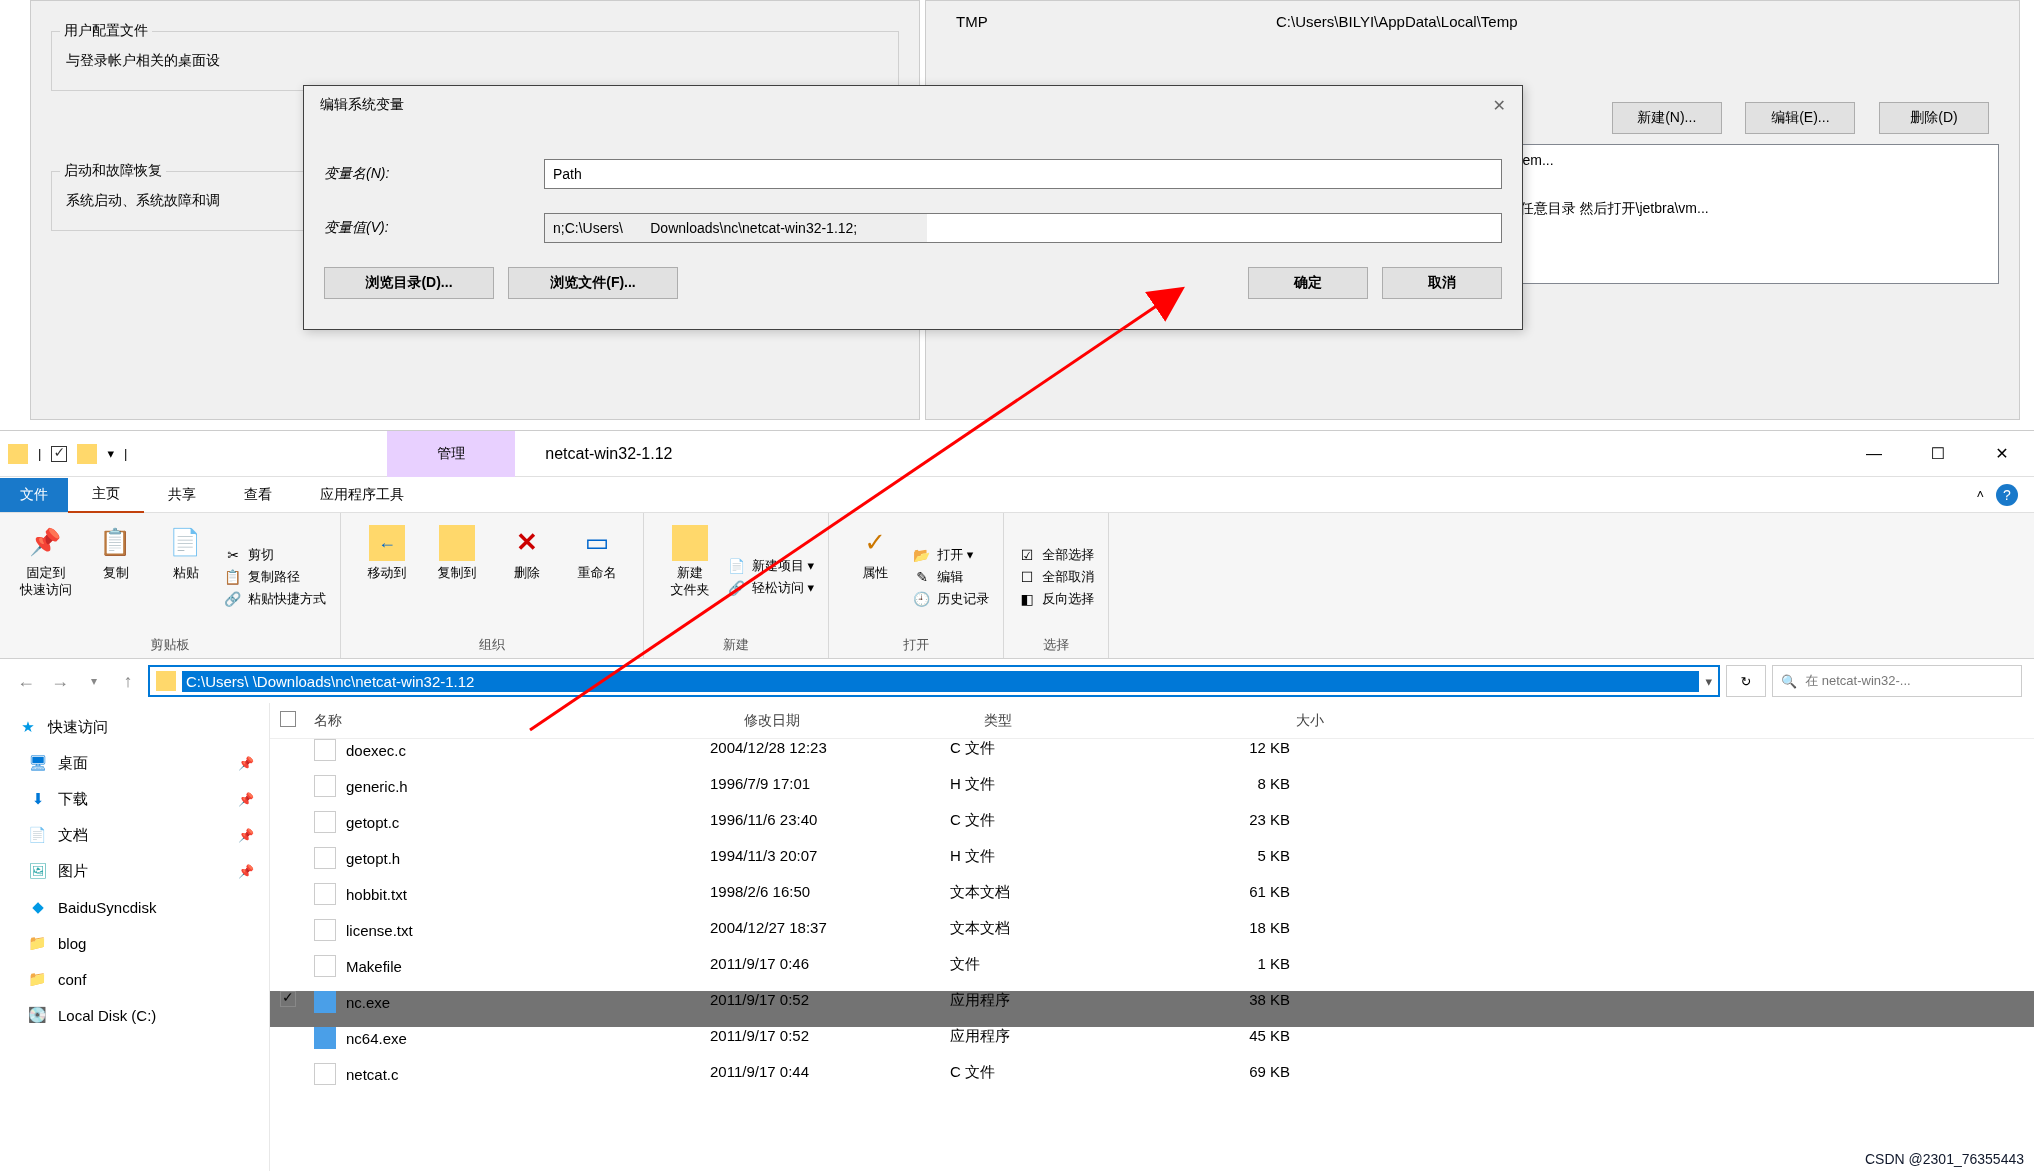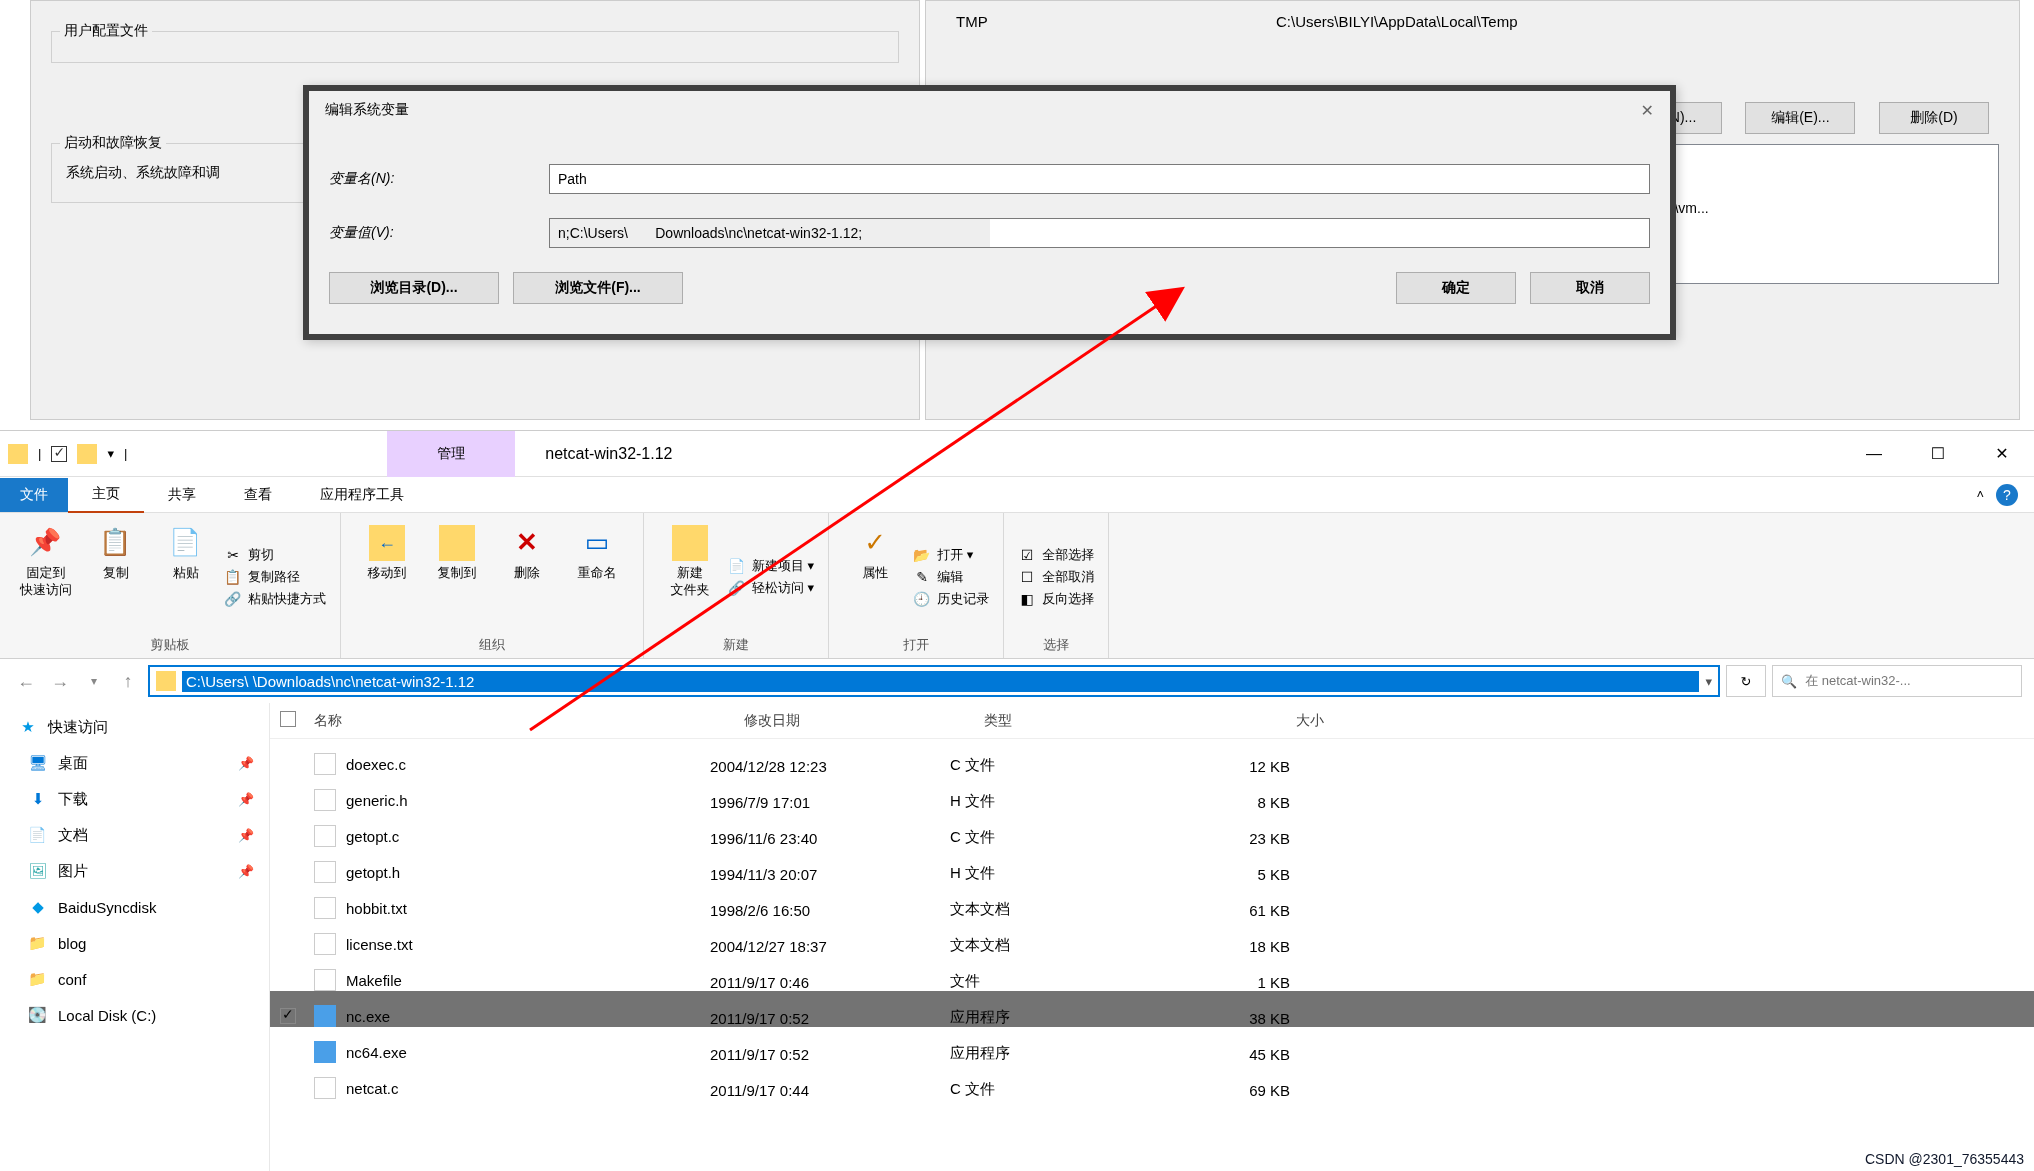--- a/index.html
+++ b/index.html
@@ -12,21 +12,21 @@
 .groupbox-title { position: absolute; top: -10px; left: 8px; background: #f0f0f0; padding: 0 4px; font-size: 14px; }
 .gb-text { font-size: 14px; margin-top: 10px; }
 .btn { display: inline-block; padding: 6px 20px; background: #e1e1e1; border: 1px solid #adadad; font-size: 14px; text-align: center; min-width: 110px; }
 .btn-row-right { text-align: right; margin-top: 10px; }
 .env-list { background: #fff; border: 1px solid #828790; height: 140px; overflow-y: scroll; padding: 4px; margin: 10px 20px 0; font-size: 14px; line-height: 1.7; }
 .env-row { display: flex; }
 .env-name { width: 320px; }
 .env-val { flex: 1; white-space: nowrap; overflow: hidden; text-overflow: ellipsis; }
 
 
-.dialog { position: absolute; top: 85px; left: 303px; width: 1373px; background: #f0f0f0; border: 6px solid #404040; box-shadow: 2px 2px 10px rgba(0,0,0,0.2); z-index: 10; }
+.dialog { position: absolute; top: 85px; left: 303px; width: 1220px; background: #f0f0f0; border: 1px solid #404040; box-shadow: 2px 2px 10px rgba(0,0,0,0.2); z-index: 10; }
 .dialog-title { padding: 10px 16px; font-size: 14px; display: flex; justify-content: space-between; }
 .dlg-close { font-size: 16px; color: #666; cursor: pointer; }
 .dialog-body { padding: 10px 20px 30px; }
 .dlg-row { display: flex; align-items: center; margin: 24px 0; }
 .dlg-label { width: 220px; font-size: 14px; font-style: italic; }
 .dlg-input { flex: 1; padding: 6px 8px; border: 1px solid #7a7a7a; background: #fff; font-size: 14px; }
 .dlg-buttons { display: flex; gap: 14px; font-weight: bold; }
 .dlg-buttons .left { display: flex; gap: 14px; }
 .dlg-buttons .right { display: flex; gap: 14px; margin-left: auto; }
 
@@ -82,21 +82,21 @@
 .side-item.header { font-weight: 500; padding-left: 18px; }
 .side-icon { width: 20px; height: 20px; display: inline-flex; align-items: center; justify-content: center; }
 .pin { margin-left: auto; color: #888; font-size: 13px; }
 .files { flex: 1; overflow: auto; }
 .file-header { display: flex; height: 36px; align-items: center; border-bottom: 1px solid #eee; font-size: 14px; color: #444; padding-left: 10px; }
 .fh-chk { width: 34px; }
 .fh-name { width: 430px; }
 .fh-date { width: 240px; }
 .fh-type { width: 220px; }
 .fh-size { width: 120px; text-align: right; }
-.file-row { display: flex; height: 36px; align-items: flex-end; font-size: 15px; padding-left: 10px; }
+.file-row { display: flex; height: 36px; align-items: flex-start; font-size: 15px; padding-left: 10px; }
 .file-row.selected { background: #737373; }
 .fr-chk { width: 34px; }
 .fr-chkbox { width: 16px; height: 16px; border: 1px solid #888; display: inline-block; position: relative; }
 .fr-chkbox.checked:after { content: "✓"; position: absolute; top: -3px; left: 1px; font-size: 14px; }
 .fr-icon { width: 22px; height: 22px; margin-right: 10px; display: inline-flex; align-items: center; justify-content: center; }
 .fr-name { width: 396px; display: flex; align-items: center; }
 .fr-date { width: 240px; }
 .fr-type { width: 220px; }
 .fr-size { width: 120px; text-align: right; }
 
@@ -106,20 +106,21 @@
 .ic-folder { background: #ffd86b; }
 .ic-file { border: 1px solid #ccc; background: #fff; }
 .ic-app { background: #4a9fe8; }
 </style>
 </head>
 <body>
 
 <div class="bg-window">
   <div class="groupbox" style="margin-top:30px;">
     <div class="groupbox-title">用户配置文件</div>
+    <div class="gb-text">与登录帐户相关的桌面设</div>
   </div>
   <div class="groupbox" style="margin-top:80px;">
     <div class="groupbox-title">启动和故障恢复</div>
     <div class="gb-text">系统启动、系统故障和调</div>
   </div>
 </div>
 
 <div class="bg-window2">
   <div style="display:flex;padding:12px 30px;font-size:15px;">
     <div style="width:320px;">TMP</div>

